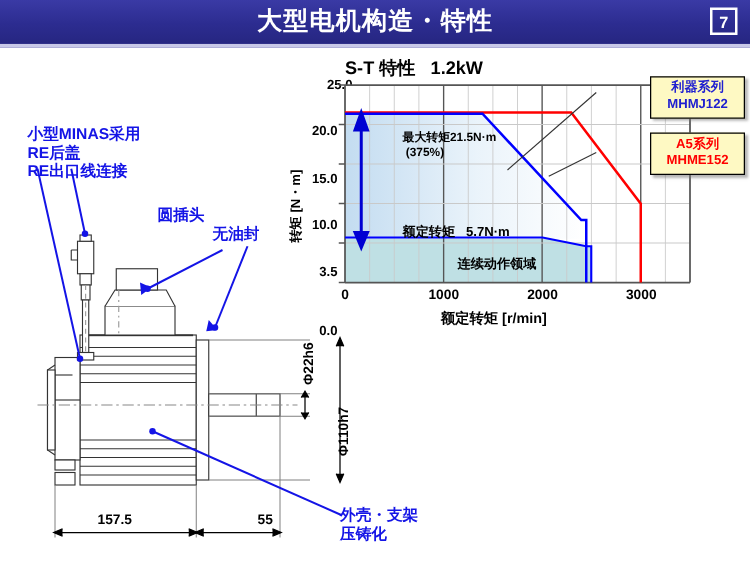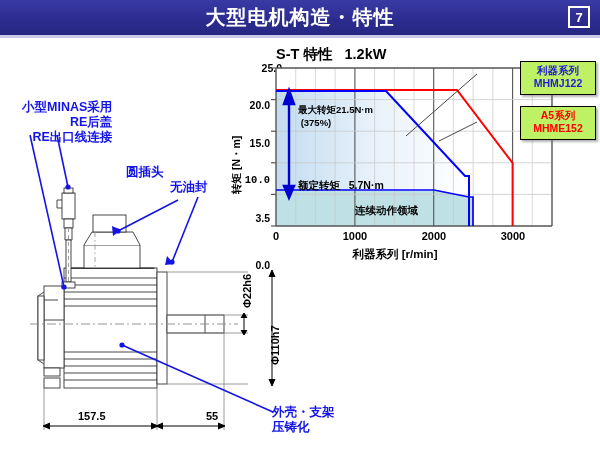--- a/index.html
+++ b/index.html
@@ -94,29 +94,30 @@
   }
   .tick-x{
     position:absolute;
     font-size:11px;font-weight:bold;color:#000;
     text-align:center;width:40px;
   }
   .chart-anno{
     position:absolute;
     font-size:9.5px;font-weight:bold;color:#000;
     white-space:pre;
+    margin-left:24px;
   }
   .region-label{
     position:absolute;
     font-size:10.5px;font-weight:bold;color:#000;
     white-space:nowrap;
   }
   .legend-box{
     position:absolute;
-    background:#bef264;
+    background:#fef9c3;
     border:1px solid #000000;
     box-shadow:2px 2px 2px rgba(120,120,120,0.55);
     text-align:center;
     padding:2px 0;
     box-sizing:border-box;
     line-height:13px;
   }
   .legend-box .l1{font-size:10.5px;font-weight:bold;display:block;}
   .legend-box .l2{font-size:10.5px;font-weight:bold;display:block;}
   .legend-blue .l1,.legend-blue .l2{color:#2020d0;}
@@ -225,43 +226,43 @@
       <circle cx="118" cy="231" r="2.6"></circle>
       <circle cx="172" cy="262" r="2.6"></circle>
       <circle cx="122" cy="345" r="2.6"></circle>
     </g>
     <g fill="#1414e6">
       <path d="M112 226 L121 230 L113 236 Z"></path>
       <path d="M167 256 L174 264 L165 265 Z"></path>
     </g>
   </svg>
 
-  <div class="anno" style="left:22px;top:100px;text-align:right;">小型MINAS采用
+  <div class="anno" style="left:22px;top:100px;">小型MINAS采用
 RE后盖
 RE出口线连接</div>
   <div class="anno" style="left:126px;top:165px;">圆插头</div>
   <div class="anno" style="left:170px;top:180px;">无油封</div>
   <div class="anno" style="left:272px;top:405px;">外壳・支架
 压铸化</div>
 
   <div class="dim-text vert" style="left:241px;top:308px;">Φ22h6</div>
   <div class="dim-text vert" style="left:269px;top:365px;">Φ110h7</div>
   <div class="dim-text" style="left:78px;top:410px;">157.5</div>
   <div class="dim-text" style="left:182px;top:410px;padding-left:24px;">55</div>
 
   <div class="chart">
 
     <div class="chart-title">S-T 特性   1.2kW</div>
     <div class="y-axis-label">转矩 [N・m]</div>
-    <div class="x-axis-label">利器系列 [r/min]</div>
+    <div class="x-axis-label">额定转矩 [r/min]</div>
 
     <div class="tick-y" style="left:20px;top:18px;">25.0</div>
     <div class="tick-y" style="left:8px;top:55px;">20.0</div>
     <div class="tick-y" style="left:8px;top:93px;">15.0</div>
-    <div class="tick-y" style="left:8px;top:130px;font-family:Liberation Mono, monospace;">10.0</div>
+    <div class="tick-y" style="left:8px;top:130px;">10.0</div>
     <div class="tick-y" style="left:8px;top:168px;">3.5</div>
     <div class="tick-y" style="left:8px;top:205px;margin-top:10px;">0.0</div>
 
     <div class="tick-x" style="left:24px;top:186px;">0</div>
     <div class="tick-x" style="left:103px;top:186px;">1000</div>
     <div class="tick-x" style="left:182px;top:186px;">2000</div>
     <div class="tick-x" style="left:261px;top:186px;">3000</div>
 
     <svg style="position:absolute;left:0;top:0;width:368px;height:226px;overflow:visible;" viewBox="0 0 368 226">
       <defs>
@@ -334,21 +335,21 @@
 
       <g stroke="#333333" stroke-width="0.9" fill="none">
         <line x1="245" y1="30" x2="174" y2="92"></line>
         <line x1="245" y1="78" x2="207" y2="97"></line>
       </g>
     </svg>
 
     <div class="chart-anno" style="left:66px;top:60px;">最大转矩21.5N·m
  (375%)</div>
     <div class="chart-anno" style="left:66px;top:135px;font-size:10.5px;">额定转矩   5.7N·m</div>
-    <div class="region-label" style="left:123px;top:160px;">连续动作领域</div>
+    <div class="region-label" style="left:123px;top:160px;padding-left:11px;">连续动作领域</div>
 
     <div class="legend-box legend-blue" style="left:288px;top:17px;width:76px;height:34px;">
       <span class="l1">利器系列</span>
       <span class="l2">MHMJ122</span>
     </div>
     <div class="legend-box legend-red" style="left:288px;top:62px;width:76px;height:34px;">
       <span class="l1">A5系列</span>
       <span class="l2">MHME152</span>
     </div>
 

